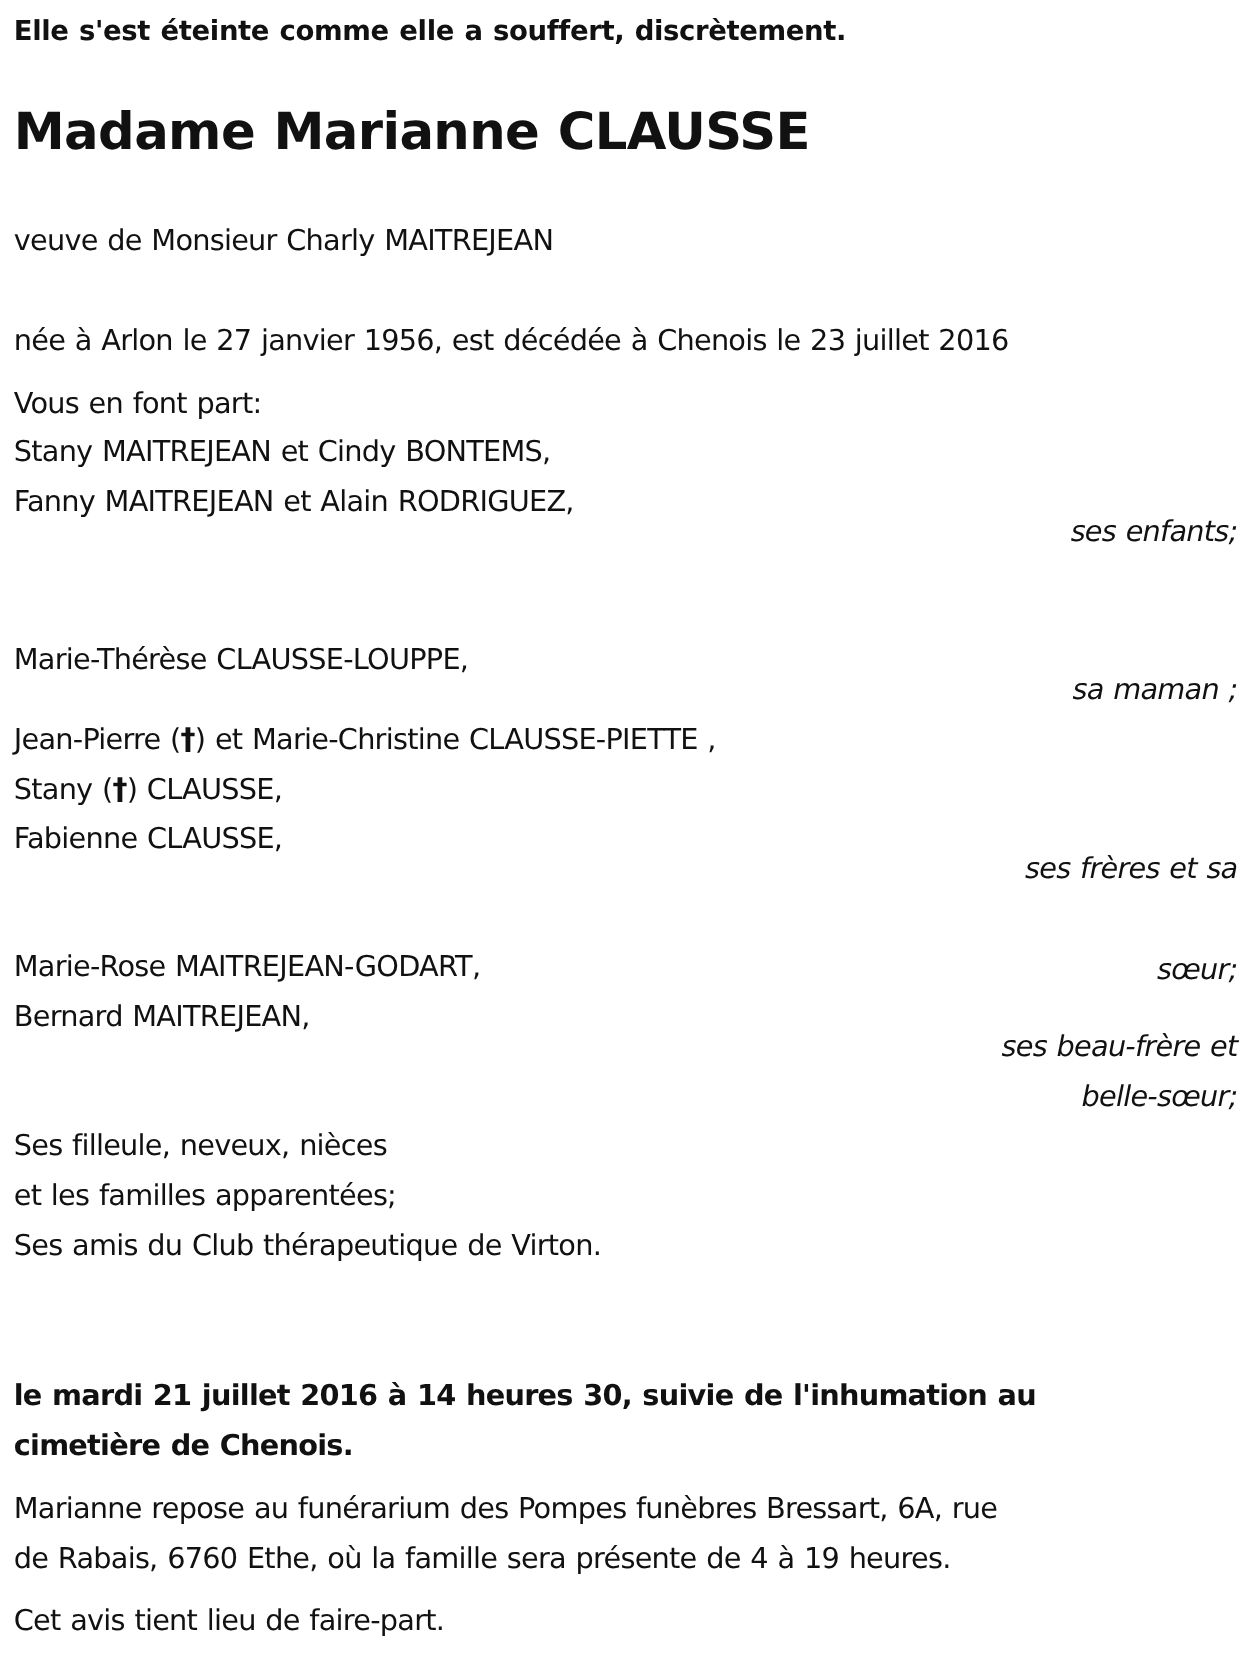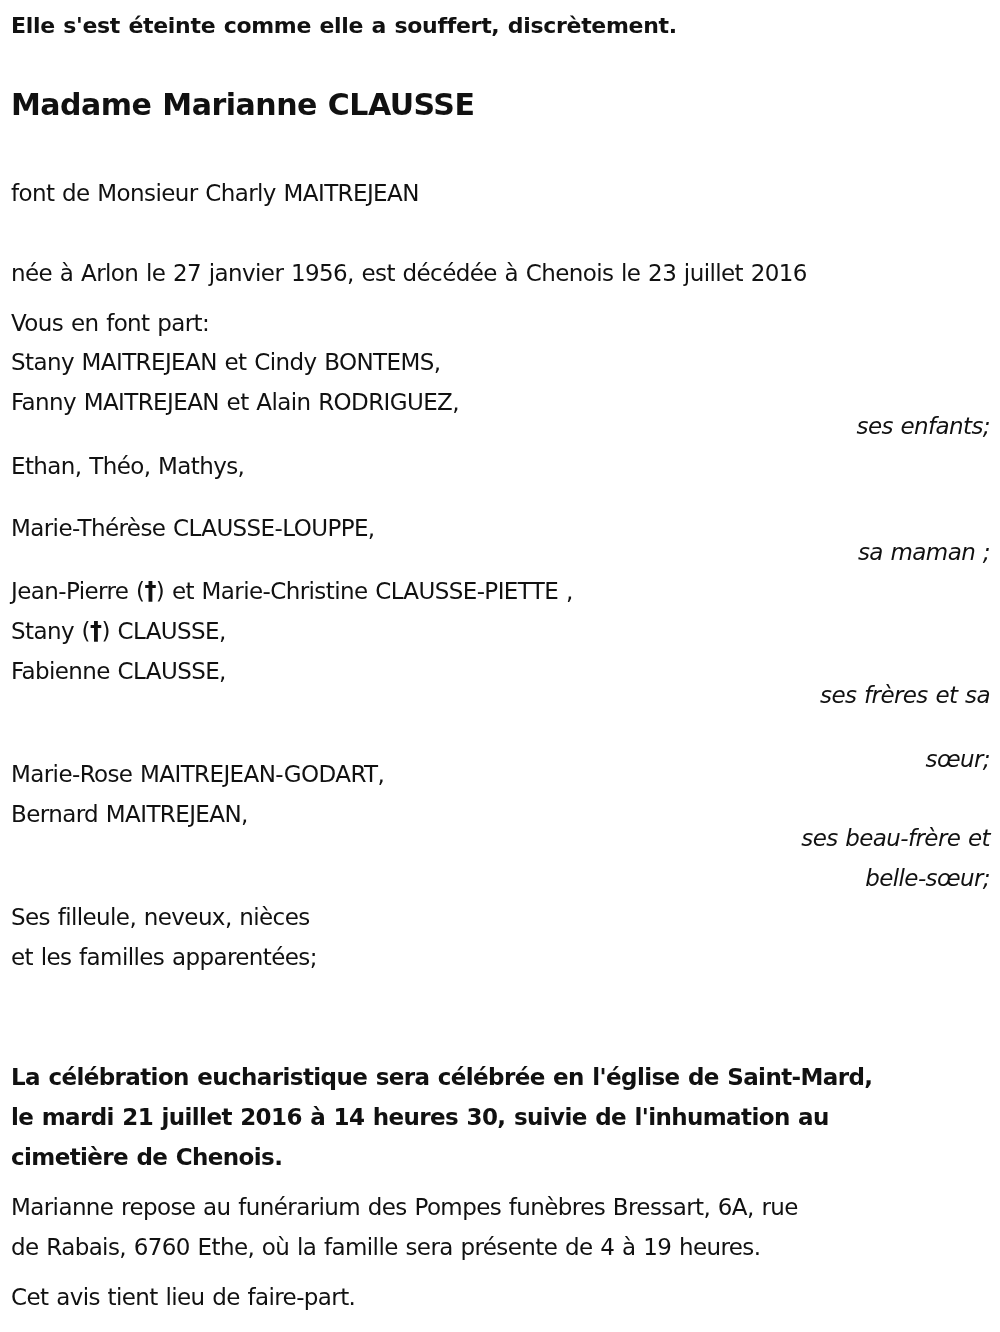--- a/index.html
+++ b/index.html
@@ -36,72 +36,71 @@
       right: 10px;
       font-style: italic;
       text-align: left;
     }
     .bold { font-weight: bold; }
     .epigraph {
       font-size: 22px;
       letter-spacing: -0.3px;
     }
     .name-title {
-      font-size: 30px;
+      font-size: 41px;
       line-height: 40px;
       letter-spacing: -0.5px;
     }
     .cross {
       font-weight: bold;
       font-size: 24px;
     }
   </style>
 </head>
 <body>
 
 <div class="page">
 
   <div class="line bold epigraph" style="top:11px;">Elle s'est éteinte comme elle a souffert, discrètement.</div>
 
   <div class="line bold name-title" style="top:85px;">Madame Marianne CLAUSSE</div>
 
-  <div class="line" style="top:178px;">font de Monsieur Charly MAITREJEAN</div>
+  <div class="line" style="top:178px;">veuve de Monsieur Charly MAITREJEAN</div>
 
   <div class="line" style="top:258px;">née à Arlon le 27 janvier 1956, est décédée à Chenois le 23 juillet 2016</div>
 
   <div class="line" style="top:308px;">Vous en font part:</div>
 
   <div class="line" style="top:347px;">Stany MAITREJEAN et Cindy BONTEMS,</div>
   <div class="line" style="top:387px;">Fanny MAITREJEAN et Alain RODRIGUEZ,</div>
   <div class="line right" style="top:411px;">ses enfants;</div>
 
-  <div class="line" style="top:451px;">Ethan, Théo, Mathys,</div>
 
   <div class="line" style="top:513px;">Marie-Thérèse CLAUSSE-LOUPPE,</div>
   <div class="line right" style="top:537px;">sa maman ;</div>
 
   <div class="line" style="top:576px;">
     <span>Jean-Pierre (</span><span class="cross">†</span><span>) et Marie-Christine CLAUSSE-PIETTE ,</span>
   </div>
   <div class="line" style="top:616px;">
     <span>Stany (</span><span class="cross">†</span><span>) CLAUSSE,</span>
   </div>
   <div class="line" style="top:656px;text-align:center;">Fabienne CLAUSSE,</div>
   <div class="line right" style="top:680px;">ses frères et sa</div>
-  <div class="line right" style="top:744px;">sœur;</div>
+  <div class="line right" style="top:761px;">sœur;</div>
 
   <div class="line" style="top:799px;">Bernard MAITREJEAN,</div>
   <div class="line" style="top:759px;">Marie-Rose MAITREJEAN-GODART,</div>
   <div class="line right" style="top:823px;">ses beau-frère et</div>
   <div class="line right" style="top:863px;">belle-sœur;</div>
 
   <div class="line" style="top:902px;">Ses filleule, neveux, nièces</div>
   <div class="line" style="top:942px;">et les familles apparentées;</div>
+  <div class="line" style="top:982px;">Ses amis du Club thérapeutique de Virton.</div>
 
-  <div class="line bold" style="top:1062px;">La célébration eucharistique sera célébrée en l'église de Saint-Mard,</div>
   <div class="line bold" style="top:1102px;">le mardi 21 juillet 2016 à 14 heures 30, suivie de l'inhumation au</div>
   <div class="line bold" style="top:1142px;">cimetière de Chenois.</div>
 
   <div class="line" style="top:1192px;">Marianne repose au funérarium des Pompes funèbres Bressart, 6A, rue</div>
   <div class="line" style="top:1232px;">de Rabais, 6760 Ethe, où la famille sera présente de 4 à 19 heures.</div>
 
   <div class="line" style="top:1282px;">Cet avis tient lieu de faire-part.</div>
 
 </div>
 

